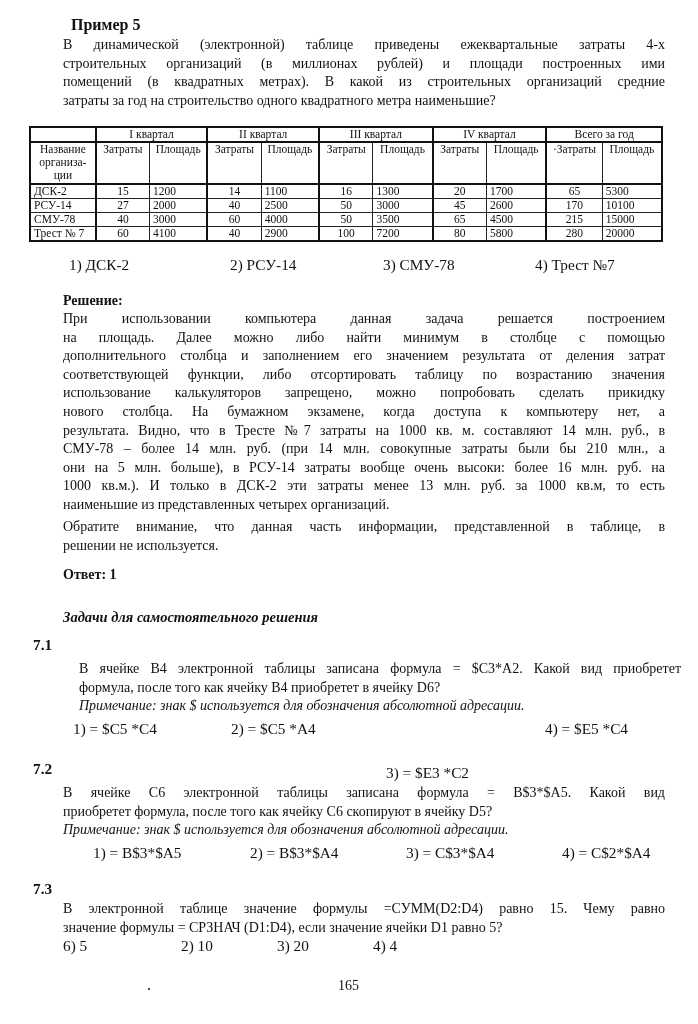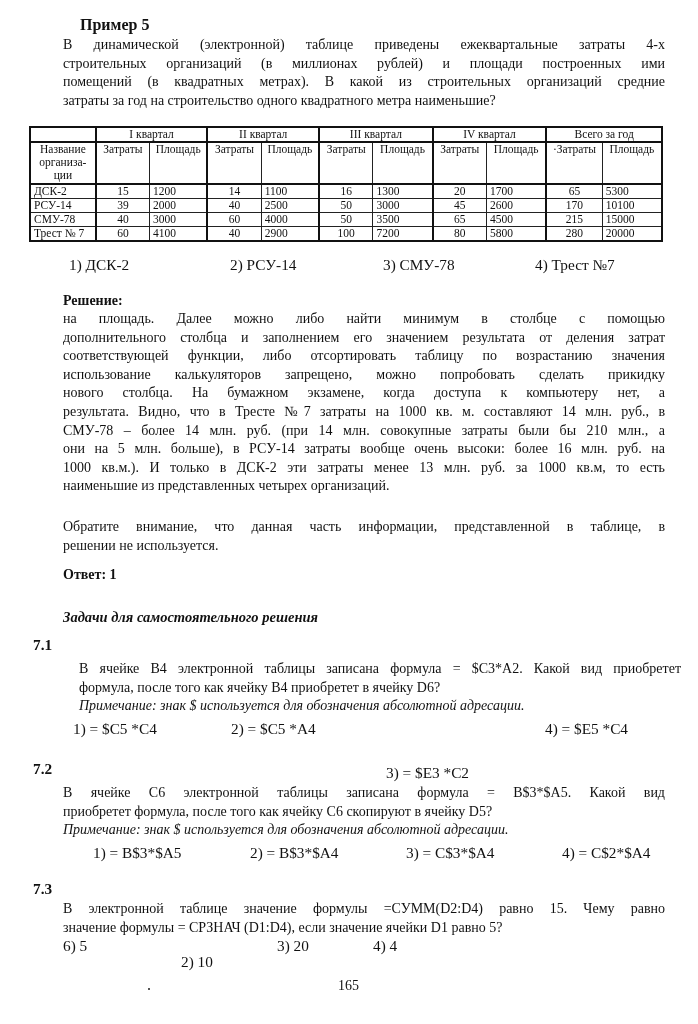--- a/index.html
+++ b/index.html
@@ -1,20 +1,20 @@
 <!DOCTYPE html>
 <html><head>
 <meta charset="utf-8">
 <style>
   html, body { margin: 0; padding: 0; background: #ffffff; }
   body { width: 698px; height: 1024px; position: relative; overflow: hidden;
          font-family: "Liberation Serif", "DejaVu Serif", serif; color: #111; }
   .page { position: absolute; left: 0; top: 0; width: 698px; height: 1024px; }
   .block { position: absolute; left: 63px; width: 602px; font-size: 14px; line-height: 18.6px; text-align: justify; }
-  .title { position: absolute; left: 80px; top: 16px; font-weight: bold; font-size: 16px; }
+  .title { position: absolute; left: 71px; top: 16px; font-weight: bold; font-size: 16px; }
   .bold { font-weight: bold; }
   .italic { font-style: italic; }
   .jline { display: block; text-align: justify; text-align-last: justify; }
   .lline { display: block; text-align: left; }
 
   table.data { position: absolute; left: 29px; top: 126px; width: 634px; border-collapse: collapse;
                font-size: 11.5px; line-height: 13px; border: 2px solid #111; }
   table.data td { border: 1px solid #222; padding: 0 3px; vertical-align: top; }
   table.data td.q { text-align: center; border-bottom: 2px solid #111; }
   table.data td.c { text-align: center; }
@@ -90,21 +90,21 @@
           <td class=" thick-r">1100</td>
           <td class="c">16</td>
           <td class=" thick-r">1300</td>
           <td class="c">20</td>
           <td class=" thick-r">1700</td>
           <td class="c">65</td>
           <td class="">5300</td>
         </tr>
         <tr class="row">
           <td class="thick-r">РСУ-14</td>
-          <td class="c">39</td>
+          <td class="c">27</td>
           <td class=" thick-r">2000</td>
           <td class="c">40</td>
           <td class=" thick-r">2500</td>
           <td class="c">50</td>
           <td class=" thick-r">3000</td>
           <td class="c">45</td>
           <td class=" thick-r">2600</td>
           <td class="c">170</td>
           <td class="">10100</td>
         </tr>
@@ -140,20 +140,21 @@
   <div class="opts" style="top:256px; height:20px;">
     <span style="left:6px;">1)  ДСК-2</span>
     <span style="left:167px;">2)  РСУ-14</span>
     <span style="left:320px;">3)  СМУ-78</span>
     <span style="left:472px;">4)  Трест №7</span>
   </div>
 
   <div class="block bold" style="top:292px;">Решение:</div>
 
   <div class="block" style="top:310px;">
+    <span class="jline">При использовании компьютера данная задача решается построением</span>
     <span class="jline">на площадь. Далее можно либо найти минимум в столбце с помощью</span>
     <span class="jline">дополнительного столбца и заполнением его значением результата от деления затрат</span>
     <span class="jline">соответствующей функции, либо отсортировать таблицу по возрастанию значения</span>
     <span class="jline">использование калькуляторов запрещено, можно попробовать сделать прикидку</span>
     <span class="jline">нового столбца. На бумажном экзамене, когда доступа к компьютеру нет, а</span>
     <span class="jline">результата. Видно, что в Тресте №7 затраты на 1000 кв. м. составляют 14 млн. руб., в</span>
     <span class="jline">СМУ-78 – более 14 млн. руб. (при 14 млн. совокупные затраты были бы 210 млн., а</span>
     <span class="jline">они на 5 млн. больше), в РСУ-14 затраты вообще очень высоки: более 16 млн. руб. на</span>
     <span class="jline">1000 кв.м.). И только в ДСК-2 эти затраты менее 13 млн. руб. за 1000 кв.м, то есть</span>
     <span class="lline">наименьшие из представленных четырех организаций.</span>
@@ -194,20 +195,20 @@
     <span style="left:499px;">4)  = C$2*$A4</span>
   </div>
 
   <div class="num" style="top:880px;">7.3</div>
   <div class="block" style="top:900px;">
     <span class="jline">В электронной таблице значение формулы =СУММ(D2:D4) равно 15. Чему равно</span>
     <span class="lline">значение формулы = СРЗНАЧ (D1:D4), если значение ячейки D1 равно 5?</span>
   </div>
   <div class="opts" style="top:937px; height:20px;">
     <span style="left:0px;">6) 5</span>
-    <span style="left:118px;margin-top:16px;">2) 10</span>
+    <span style="left:118px;">2) 10</span>
     <span style="left:214px;">3) 20</span>
     <span style="left:310px;">4) 4</span>
   </div>
 
   <div class="dot" style="left:148px; top:988px;"></div>
   <div class="pageno">165</div>
 </div>
 
 </body></html>

